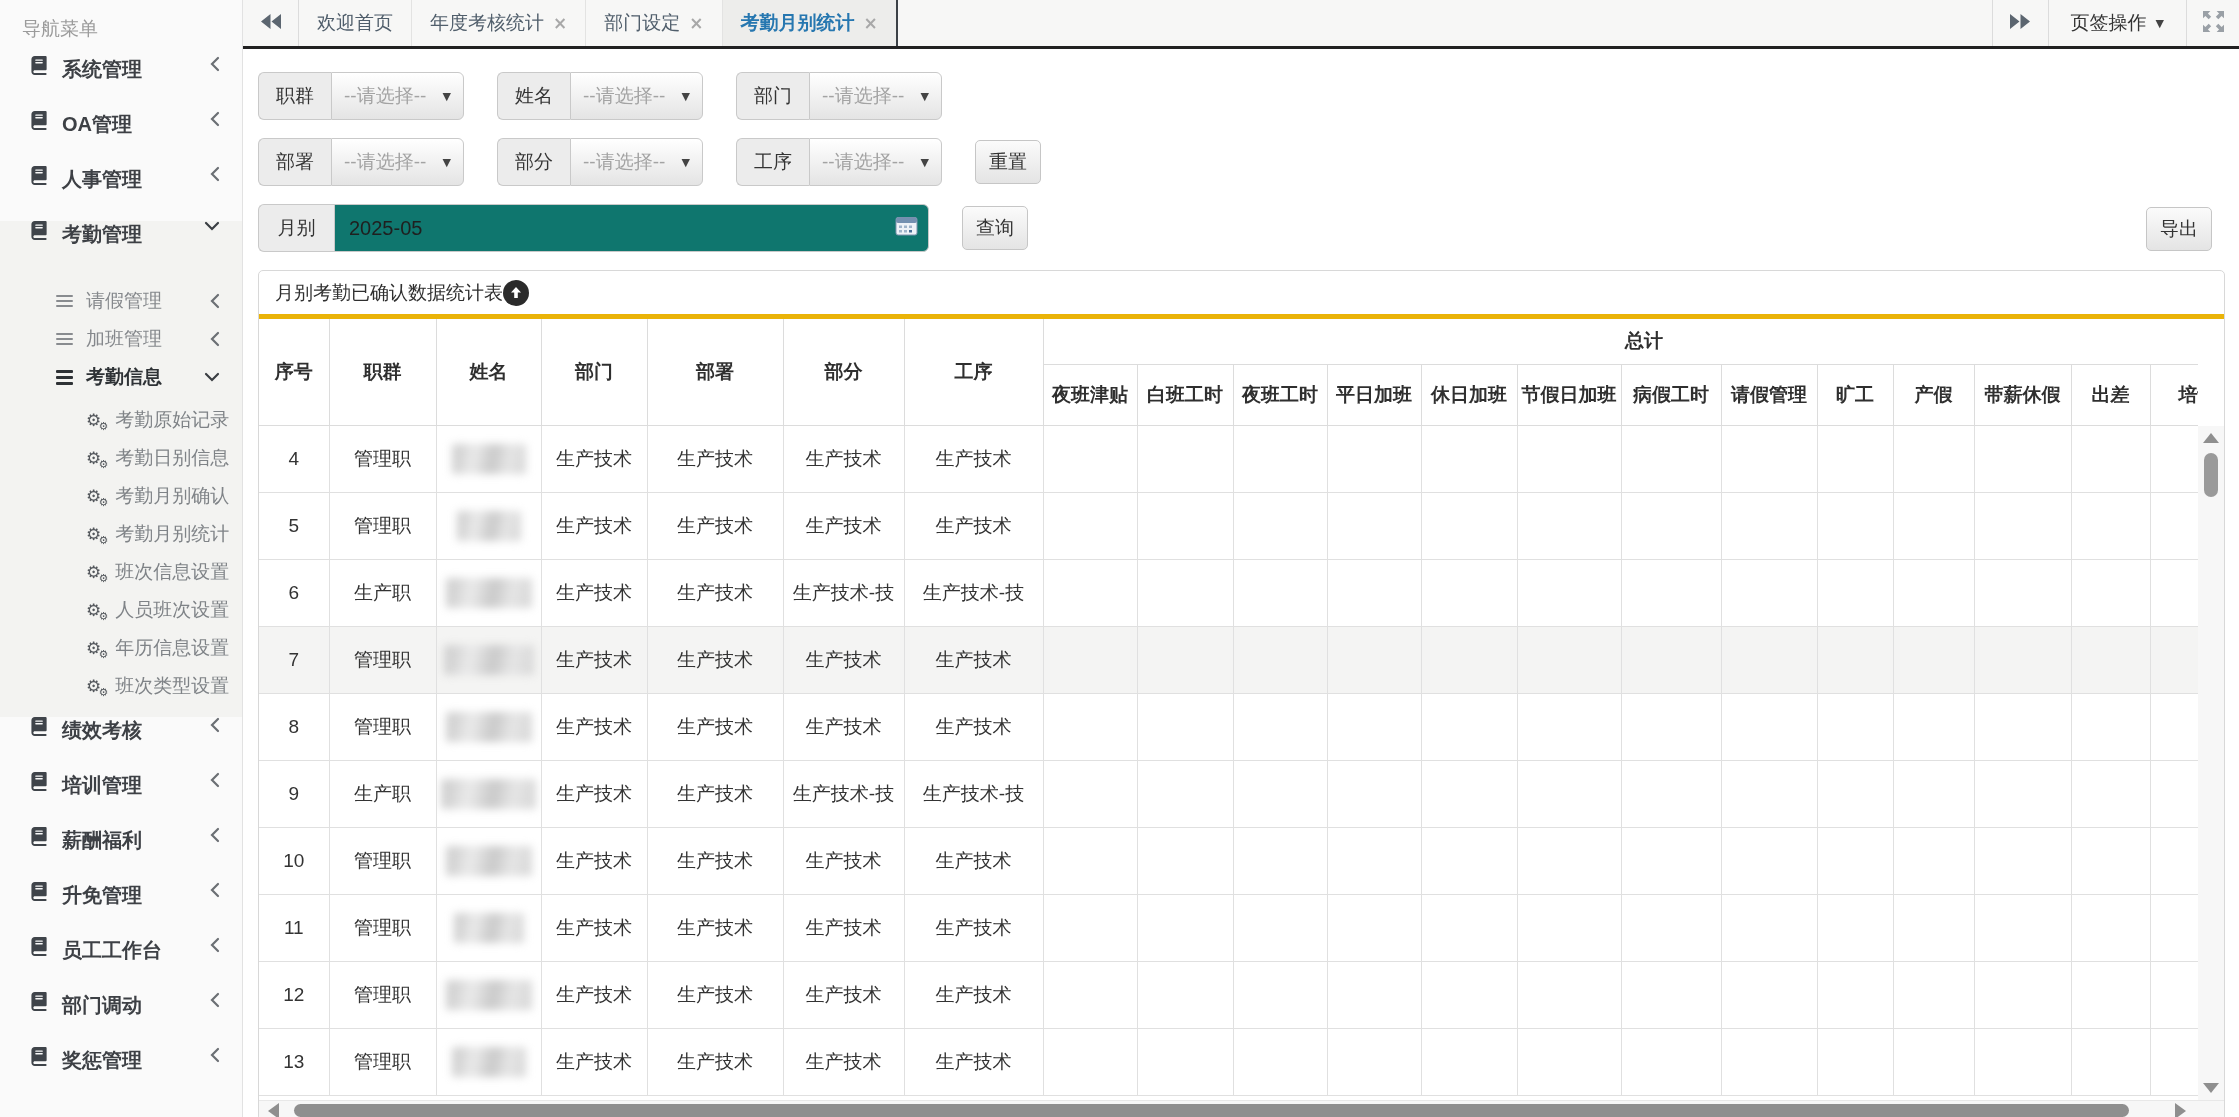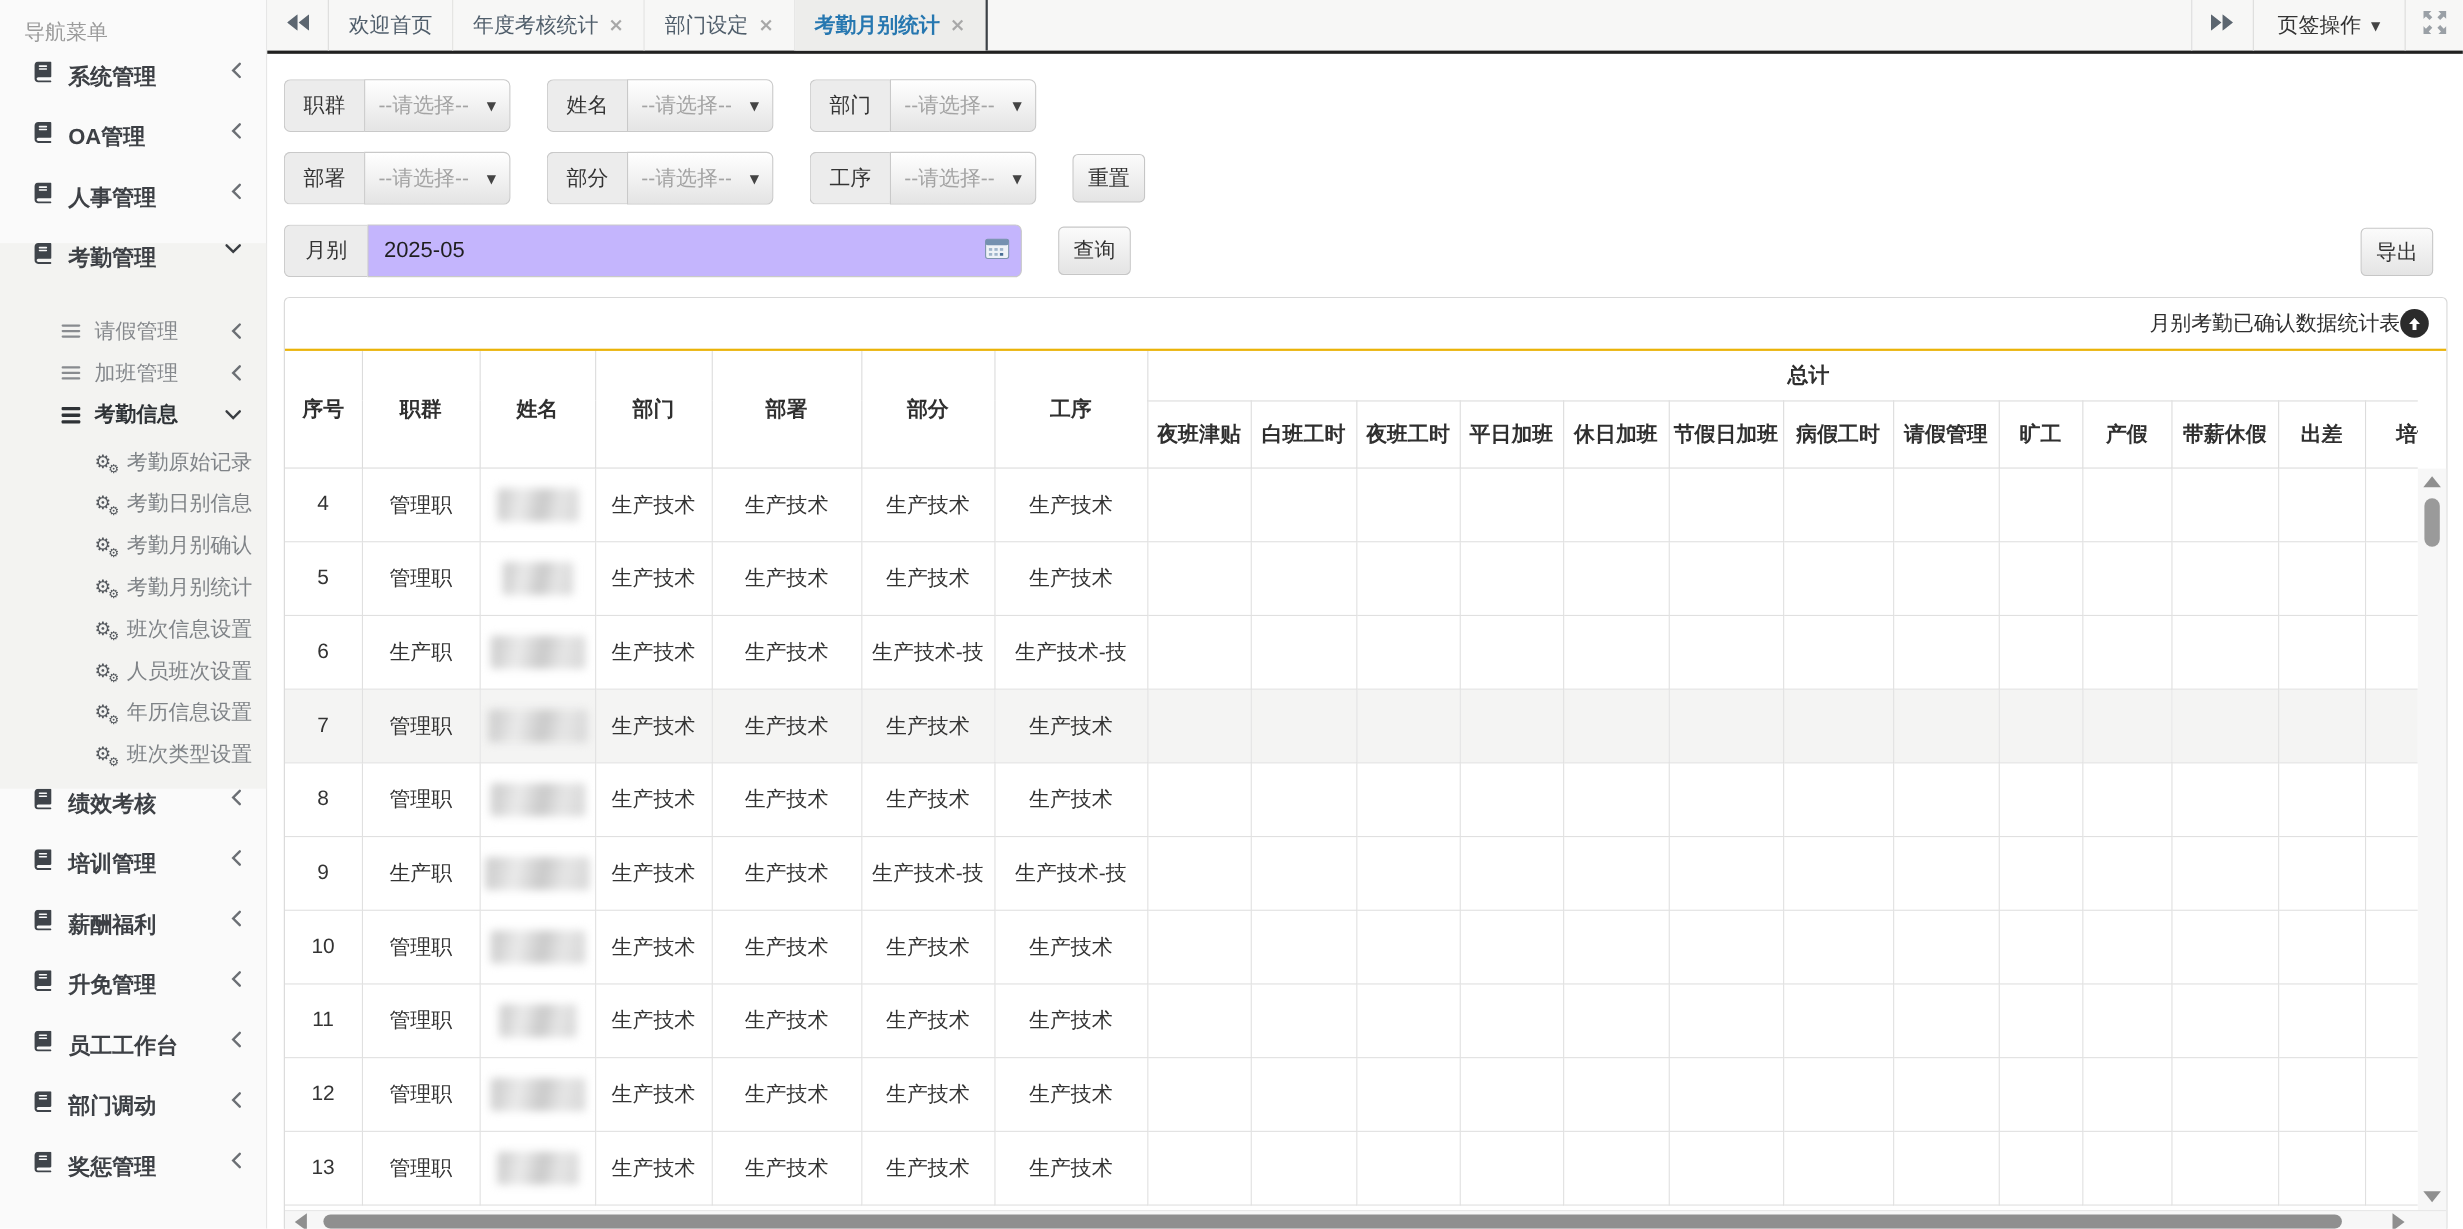--- a/index.html
+++ b/index.html
@@ -52,33 +52,33 @@
   .frow{display:flex;margin-bottom:18px;height:48px;align-items:center;}
   .fgroup{display:flex;margin-right:33px;height:48px;box-sizing:border-box;}
   .flabel{width:73px;background:#ececec;border:1px solid #c9c9c9;border-right:none;
           border-radius:6px 0 0 6px;display:flex;align-items:center;justify-content:center;
           font-size:19px;color:#333;box-sizing:border-box;}
   .fdd{width:133px;background:linear-gradient(#ffffff,#e4e4e4);border:1px solid #c9c9c9;
        border-radius:0 6px 6px 0;display:flex;align-items:center;justify-content:space-between;
        padding:0 12px;box-sizing:border-box;cursor:pointer;}
   .fdd .ph{color:#a3a3a3;font-size:19px;}
   .flabel.month{width:76px;}
-  .finput{width:595px;background:#c4b5fd;border:1px solid #c9c9c9;border-radius:0 6px 6px 0;
+  .finput{width:595px;background:#0f766e;border:1px solid #c9c9c9;border-radius:0 6px 6px 0;
           display:flex;align-items:center;justify-content:space-between;
           padding:0 10px 0 14px;box-sizing:border-box;font-size:20px;color:#1f1f1f;}
   .btn{height:44px;min-width:64px;padding:0 13px;background:linear-gradient(#fbfbfb,#e4e4e4);
        border:1px solid #c6c6c6;border-radius:5px;font-size:19px;color:#333;
        display:flex;align-items:center;justify-content:center;cursor:pointer;box-sizing:border-box;}
   #exportBtn{position:absolute;top:158px;right:27px;text-align:center;}
 
   
   #panel{margin-top:15px;width:1967px;height:851px;border:1px solid #d8d8d8;border-radius:5px;
          position:relative;overflow:hidden;box-sizing:border-box;background:#fff;}
-  .panel-h{height:48px;border-bottom:2px solid #eab308;display:flex;align-items:center;
-           justify-content:flex-end;padding:0 16px;font-size:19px;color:#2f2f2f;box-sizing:border-box;}
+  .panel-h{height:48px;border-bottom:5px solid #eab308;display:flex;align-items:center;
+           justify-content:flex-start;padding:0 16px;font-size:19px;color:#2f2f2f;box-sizing:border-box;}
   .upcircle{width:26px;height:26px;border-radius:50%;background:#2b2b2b;display:flex;
             align-items:center;justify-content:center;cursor:pointer;}
   .tbl-wrap{position:absolute;left:0;top:48px;right:26px;bottom:20px;overflow:hidden;}
   table{border-collapse:collapse;table-layout:fixed;width:1986px;}
   th,td{border:1px solid #e0e0e0;text-align:center;padding:0;font-size:19px;
         overflow:hidden;white-space:nowrap;}
   th{color:#2f2f2f;font-weight:bold;border-color:#dcdcdc;background:#fff;}
   thead tr:first-child th{border-top:none;}
   th:first-child,td:first-child{border-left:none;}
   thead tr.gr{height:45px;} thead tr.sub{height:61px;}

